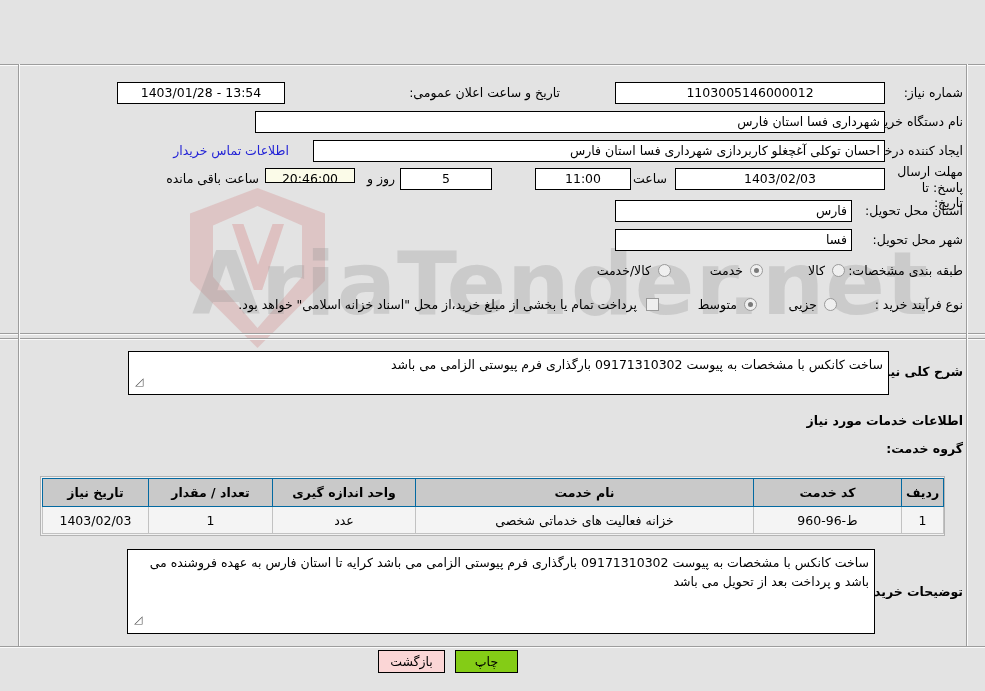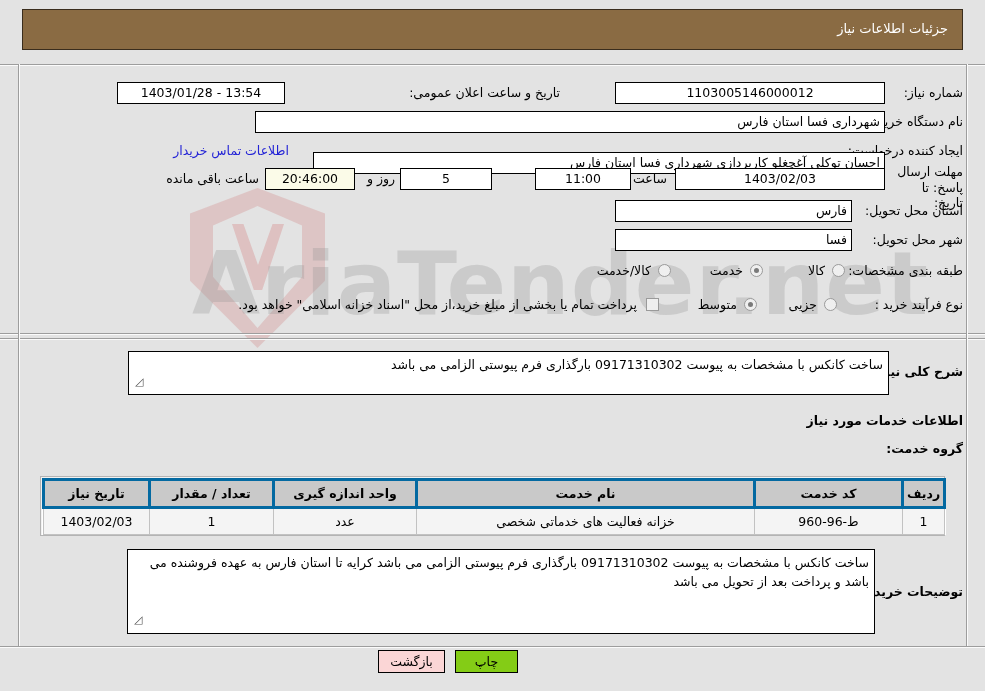--- a/index.html
+++ b/index.html
@@ -191,21 +191,21 @@
     left: 42px; top: 478px;
     width: 901px;
     border-collapse: collapse;
     font-size: 12px;
     z-index: 4;
     background: #fff;
     table-layout: fixed;
   }
   #svc-table th {
     background: #c9c9c9;
-    border: 3px solid #0369a1;
+    border: 1px solid #0369a1;
     color: #000;
     font-weight: bold;
     height: 28px;
     font-size: 12.5px;
   }
   #svc-table td {
     background: #f4f4f4;
     border: 1px solid #c2c2c2;
     color: #000;
     height: 27px;
@@ -243,51 +243,48 @@
 
 <div id="page">
 
   <div id="watermark">
     <div class="wm-shield"></div>
     <div class="wm-shield-in"></div>
     <div class="wm-v"></div>
     <div class="wm-text">AriaTender.net</div>
   </div>
 
-  <div id="header-bar">
-    <div id="header-title">جزئیات اطلاعات نیاز</div>
-  </div>
 
   <div class="hline" style="left:0; top:64px; width:985px;"></div>
   <div class="hline" style="left:0; top:333px; width:985px;"></div>
   <div class="hline" style="left:0; top:338px; width:985px;"></div>
   <div class="hline" style="left:0; top:646px; width:985px;"></div>
   <div class="vline" style="left:18px; top:64px; height:582px;"></div>
   <div class="vline" style="left:966px; top:64px; height:582px;"></div>
 
   <div class="lbl" style="right:22px; top:85px;">شماره نیاز:</div>
   <div class="fld ctr" style="right:100px; top:82px; width:270px; height:22px;margin-left:40px;">1103005146000012</div>
 
   <div class="lbl" style="right:425px; top:85px;">تاریخ و ساعت اعلان عمومی:</div>
   <div class="fld ctr" style="right:700px; top:82px; width:168px; height:22px;">13:54 - 1403/01/28</div>
 
   <div class="lbl" style="right:22px; top:114px;">نام دستگاه خریدار:</div>
   <div class="fld rt" style="right:100px; top:111px; width:630px; height:22px;">شهرداری فسا استان فارس</div>
 
   <div class="lbl" style="right:22px; top:143px;">ایجاد کننده درخواست:</div>
-  <div class="fld rt" style="right:100px; top:152px; width:572px; height:22px;">احسان توکلی آغچغلو کاربردازی شهرداری فسا استان فارس</div>
+  <div class="fld rt" style="right:100px; top:140px; width:572px; height:22px;">احسان توکلی آغچغلو کاربردازی شهرداری فسا استان فارس</div>
   <div class="link" style="right:696px; top:143px;">اطلاعات تماس خریدار</div>
 
   <div class="lbl lbl-wrap" style="right:22px; top:164px; width:74px; text-align:right;">مهلت ارسال پاسخ: تا تاریخ:</div>
   <div class="fld ctr" style="right:100px; top:168px; width:210px; height:22px;">1403/02/03</div>
   <div class="lbl" style="right:318px; top:171px;">ساعت</div>
   <div class="fld ctr" style="right:354px; top:168px; width:96px; height:22px;">11:00</div>
   <div class="fld ctr" style="right:493px; top:168px; width:92px; height:22px;">5</div>
   <div class="lbl" style="right:590px; top:171px;">روز و</div>
-  <div class="fld ctr ivory" style="right:630px; top:168px; width:90px; height:22px;">20:46:00</div>
+  <div class="fld ctr ivory" style="right:630px; top:168px; width:90px; height:15px;">20:46:00</div>
   <div class="lbl" style="right:726px; top:171px;">ساعت باقی مانده</div>
 
   <div class="lbl" style="right:22px; top:203px;">استان محل تحویل:</div>
   <div class="fld rt" style="right:133px; top:200px; width:237px; height:22px;">فارس</div>
 
   <div class="lbl" style="right:22px; top:232px;">شهر محل تحویل:</div>
   <div class="fld rt" style="right:133px; top:229px; width:237px; height:22px;">فسا</div>
 
   <div class="lbl" style="right:22px; top:263px;">طبقه بندی مشخصات:</div>
 

